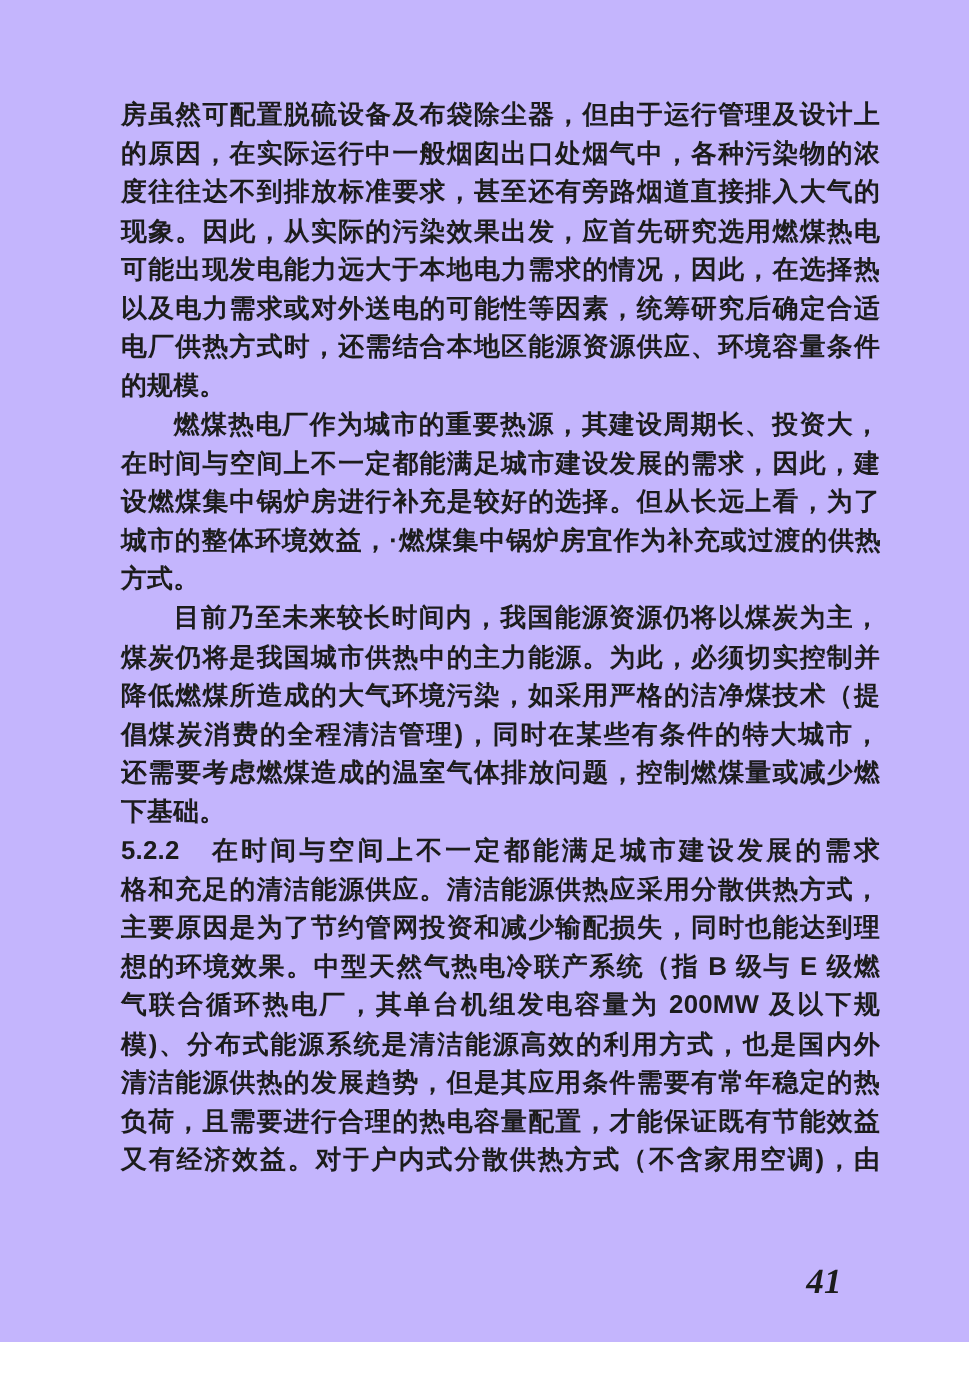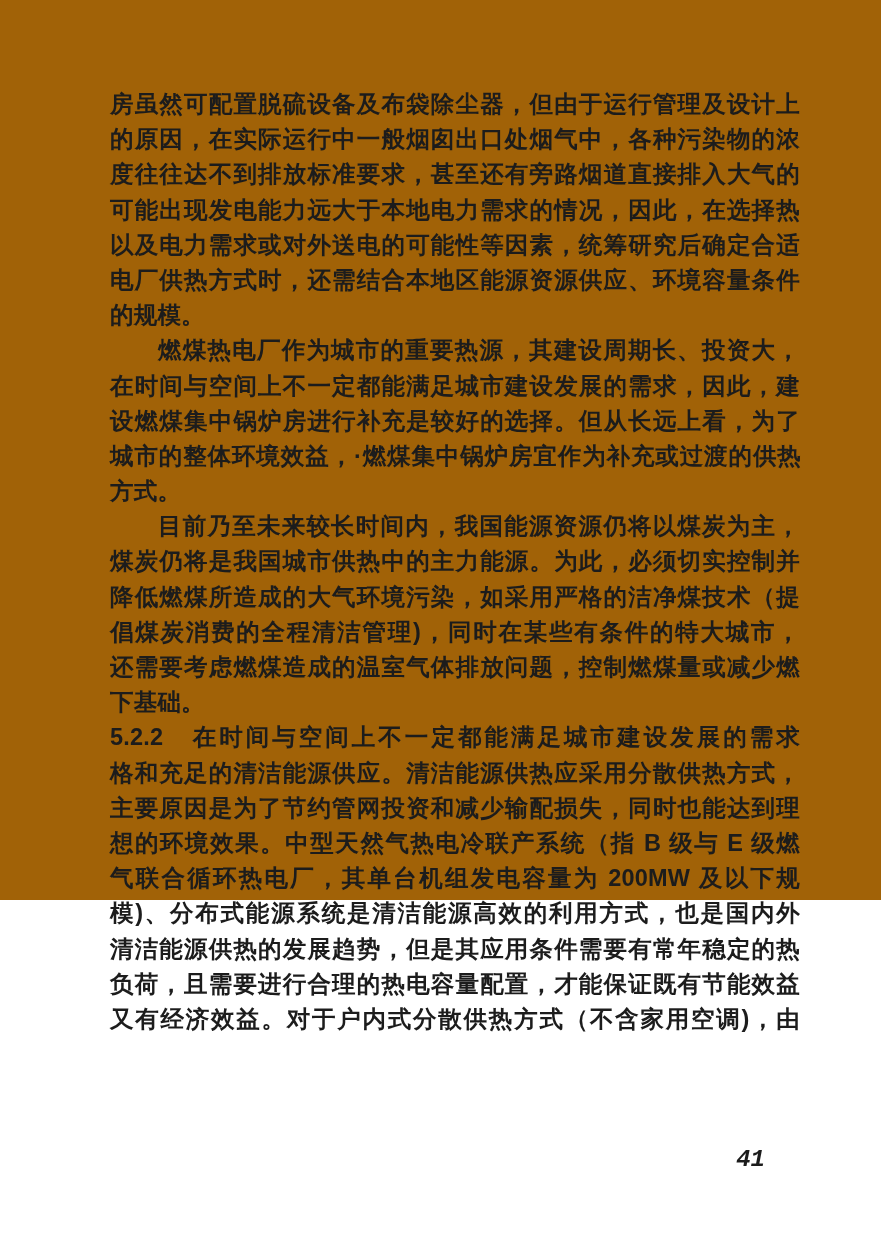--- a/index.html
+++ b/index.html
@@ -11,22 +11,22 @@
     width: 881px;
     height: 1260px;
     position: relative;
     overflow: hidden;
     font-family: "Liberation Sans", sans-serif;
   }
   .page {
     position: absolute;
     left: 0; top: 0;
     width: 881px;
-    height: 900px;
-    background: #a16207;
+    height: 1220px;
+    background: #c4b5fd;
   }
   .text-block {
     position: absolute;
     left: 110px;
     top: 87px;
     width: 690px;
   }
   .line {
     font-family: "Liberation Sans", sans-serif;
     font-size: 23.5px;
@@ -47,35 +47,36 @@
   .line.indent {
     padding-left: 48px;
   }
   .line.tight {
     letter-spacing: -0.8px;
   }
   .page-number {
     position: absolute;
     top: 1146px;
     right: 116px;
-    font-family: Liberation Mono, monospace;
+    font-family: Liberation Serif, serif;
     font-style: italic;
     font-weight: 700;
-    font-size: 24px;
+    font-size: 32px;
     color: #1c1c1c;
   }
 </style>
 </head>
 <body>
 
 <div class="page">
   <div class="text-block">
     <div class="line">房虽然可配置脱硫设备及布袋除尘器，但由于运行管理及设计上</div>
     <div class="line">的原因，在实际运行中一般烟囱出口处烟气中，各种污染物的浓</div>
     <div class="line">度往往达不到排放标准要求，甚至还有旁路烟道直接排入大气的</div>
+    <div class="line">现象。因此，从实际的污染效果出发，应首先研究选用燃煤热电</div>
     <div class="line">可能出现发电能力远大于本地电力需求的情况，因此，在选择热</div>
     <div class="line">以及电力需求或对外送电的可能性等因素，统筹研究后确定合适</div>
     <div class="line">电厂供热方式时，还需结合本地区能源资源供应、环境容量条件</div>
     <div class="line short">的规模。</div>
     <div class="line indent">燃煤热电厂作为城市的重要热源，其建设周期长、投资大，</div>
     <div class="line">在时间与空间上不一定都能满足城市建设发展的需求，因此，建</div>
     <div class="line">设燃煤集中锅炉房进行补充是较好的选择。但从长远上看，为了</div>
     <div class="line tight">城市的整体环境效益，·燃煤集中锅炉房宜作为补充或过渡的供热</div>
     <div class="line short">方式。</div>
     <div class="line indent">目前乃至未来较长时间内，我国能源资源仍将以煤炭为主，</div>

